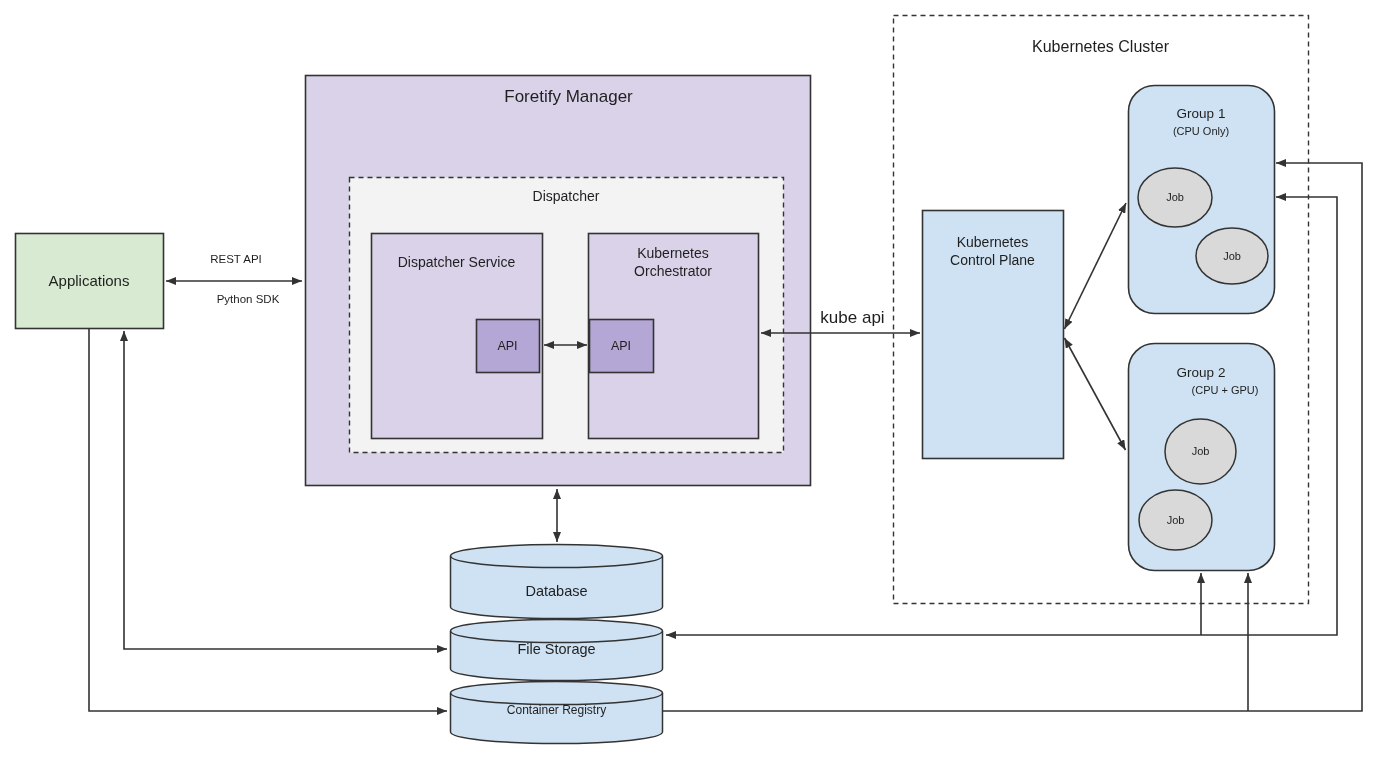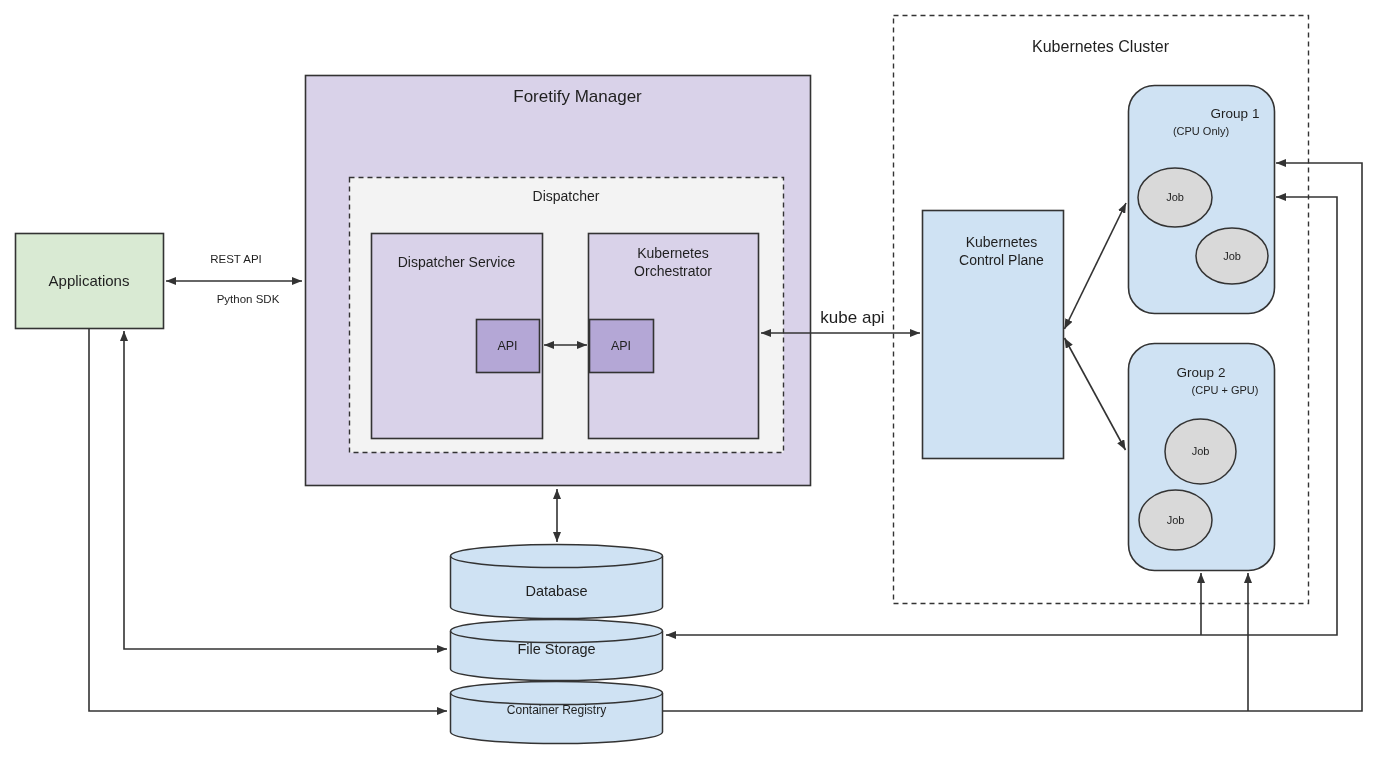--- a/index.html
+++ b/index.html
@@ -71,37 +71,37 @@
       <path d="M1248,711 L1248,573" marker-end="url(#arr)"></path>
     </g>
   </svg>
 
   <div class="lbl" style="left:15px;top:233px;width:148px;height:95px;font-size:15px;">Applications</div>
 
   <div class="lbl" style="left:166px;top:251px;width:140px;height:16px;font-size:11.5px;">REST API</div>
   <div class="lbl" style="left:166px;top:291px;width:164px;height:16px;font-size:11.5px;">Python SDK</div>
   <div class="lbl" style="left:790px;top:310px;width:125px;height:16px;font-size:17px;">kube api</div>
 
-  <div class="lbl" style="left:305px;top:86px;width:545px;height:22px;font-size:17px;">Foretify Manager</div>
+  <div class="lbl" style="left:296px;top:86px;width:545px;height:22px;font-size:17px;">Foretify Manager</div>
   <div class="lbl" style="left:349px;top:188px;width:434px;height:18px;font-size:14px;">Dispatcher</div>
   <div class="lbl" style="left:371px;top:243px;width:171px;height:40px;font-size:14px;">
     <span style="width:118px;">Dispatcher Service</span>
   </div>
   <div class="lbl" style="left:588px;top:243px;width:170px;height:40px;font-size:14px;">
     <span style="width:100px;">Kubernetes Orchestrator</span>
   </div>
   <div class="lbl" style="left:476px;top:319px;width:63px;height:53px;font-size:12.5px;">API</div>
   <div class="lbl" style="left:589px;top:319px;width:64px;height:53px;font-size:12.5px;">API</div>
 
   <div class="lbl" style="left:893px;top:36px;width:415px;height:22px;font-size:16px;">Kubernetes Cluster</div>
-  <div class="lbl" style="left:922px;top:222px;width:141px;height:60px;font-size:14px;padding-left:9px;">
+  <div class="lbl" style="left:922px;top:222px;width:141px;height:60px;font-size:14px;">
     <span style="width:86px;">Kubernetes Control Plane</span>
   </div>
 
-  <div class="lbl" style="left:1128px;top:105px;width:146px;height:18px;font-size:13.5px;padding-left:34px;">Group 1</div>
+  <div class="lbl" style="left:1128px;top:105px;width:146px;height:18px;font-size:13.5px;">Group 1</div>
   <div class="lbl" style="left:1128px;top:124px;width:146px;height:15px;font-size:11px;">(CPU Only)</div>
   <div class="lbl" style="left:1138px;top:168px;width:74px;height:59px;font-size:11px;">Job</div>
   <div class="lbl" style="left:1196px;top:228px;width:72px;height:56px;font-size:11px;">Job</div>
 
   <div class="lbl" style="left:1128px;top:364px;width:146px;height:18px;font-size:13.5px;">Group 2</div>
   <div class="lbl" style="left:1152px;top:383px;width:146px;height:15px;font-size:11px;">(CPU + GPU)</div>
   <div class="lbl" style="left:1165px;top:419px;width:71px;height:65px;font-size:11px;">Job</div>
   <div class="lbl" style="left:1139px;top:490px;width:73px;height:60px;font-size:11px;">Job</div>
 
   <div class="lbl" style="left:450px;top:580px;width:213px;height:22px;font-size:14.5px;">Database</div>

